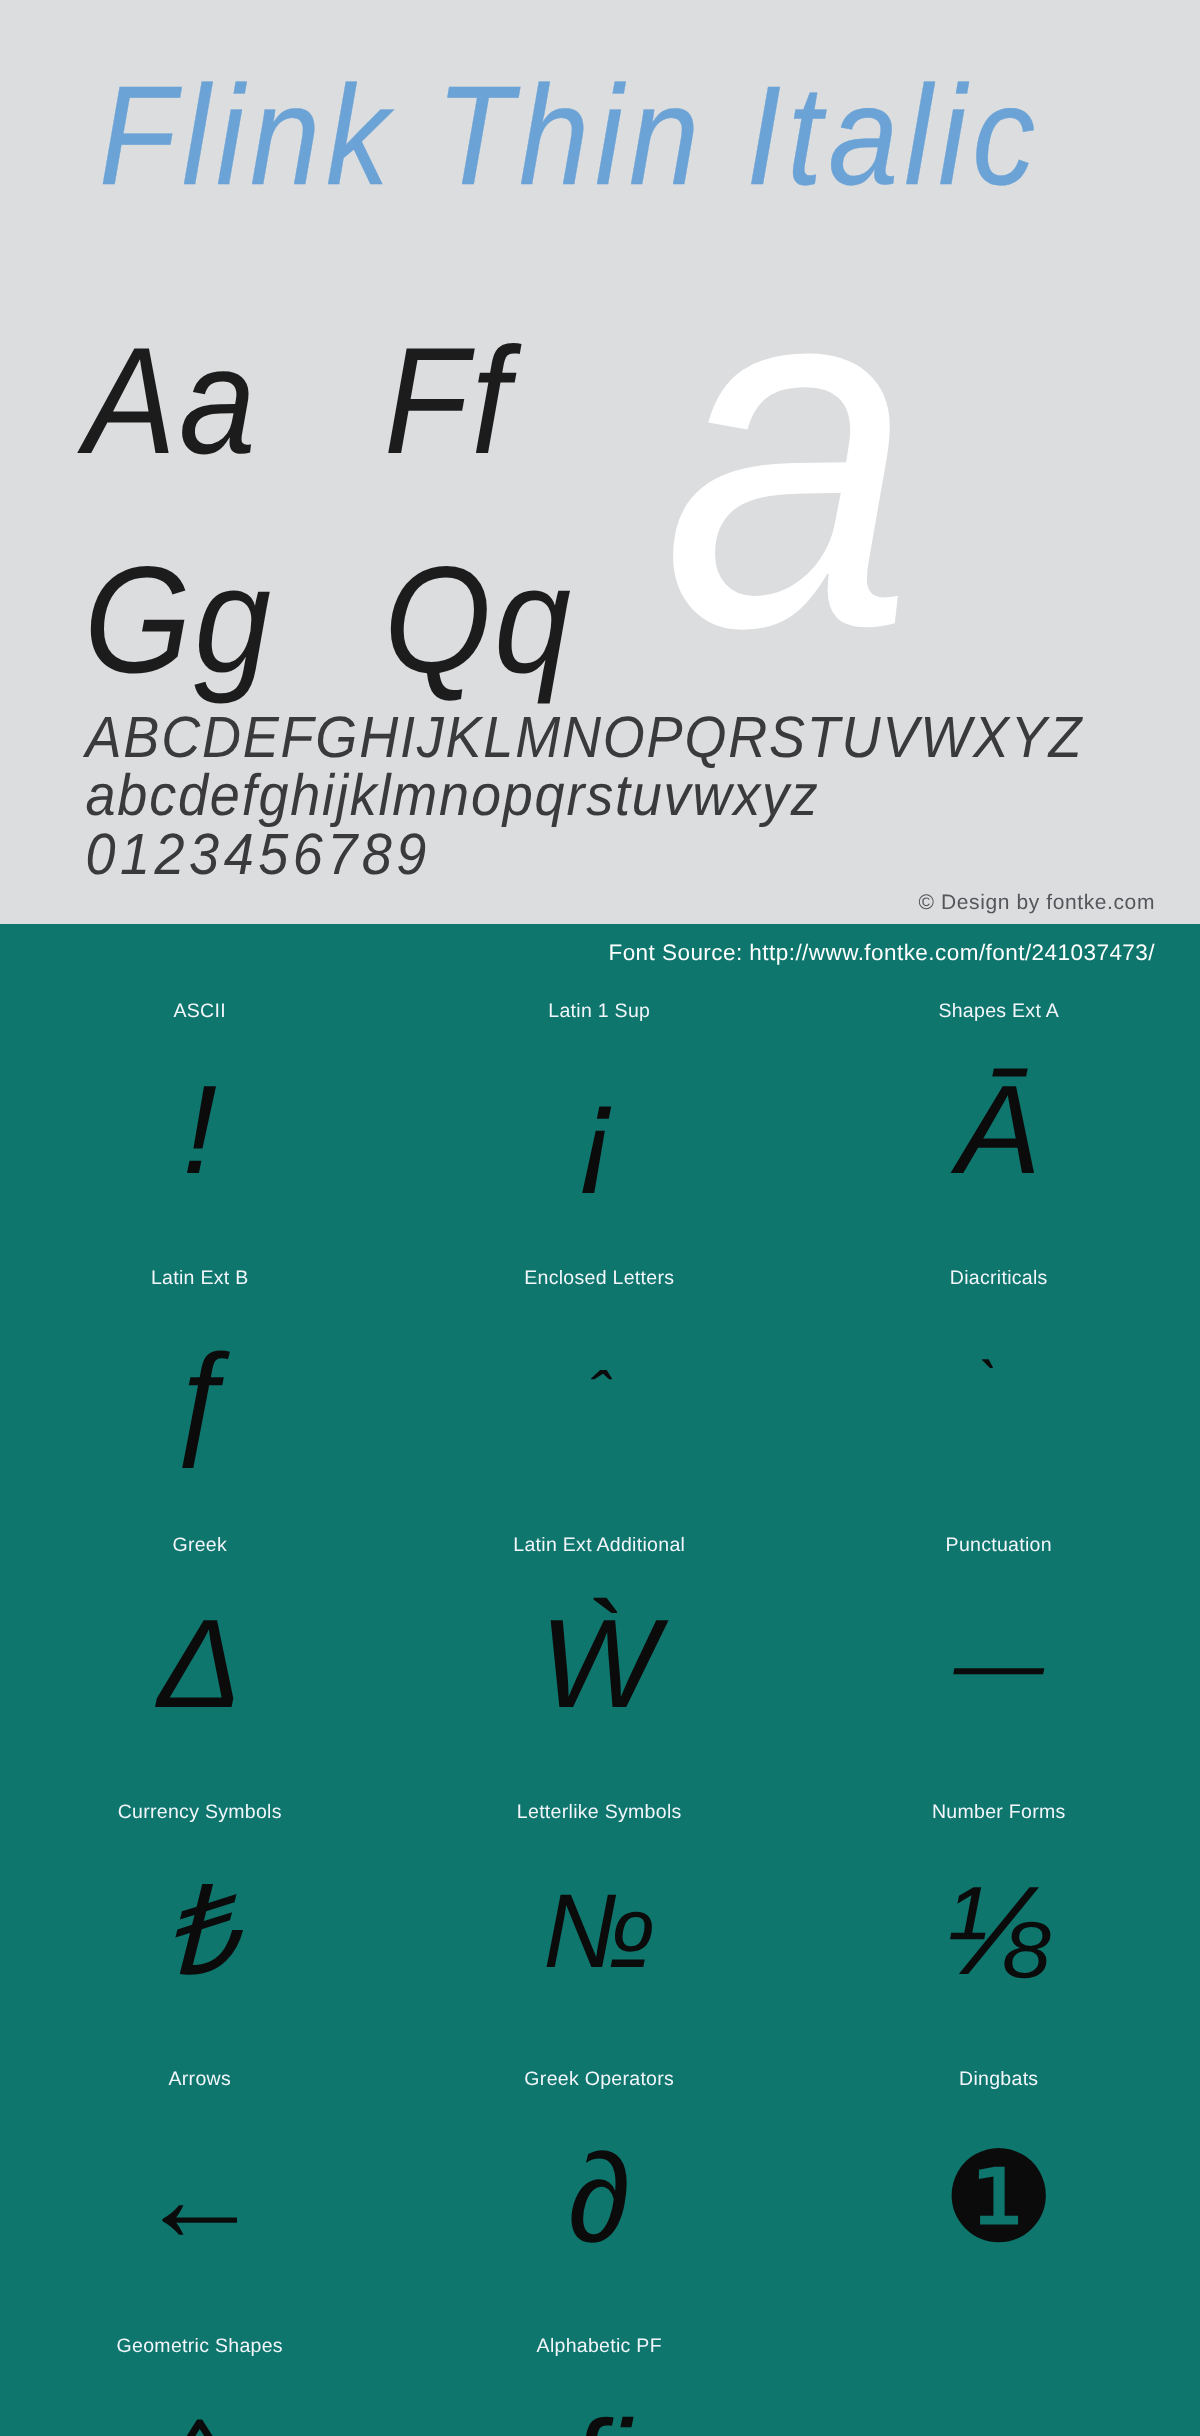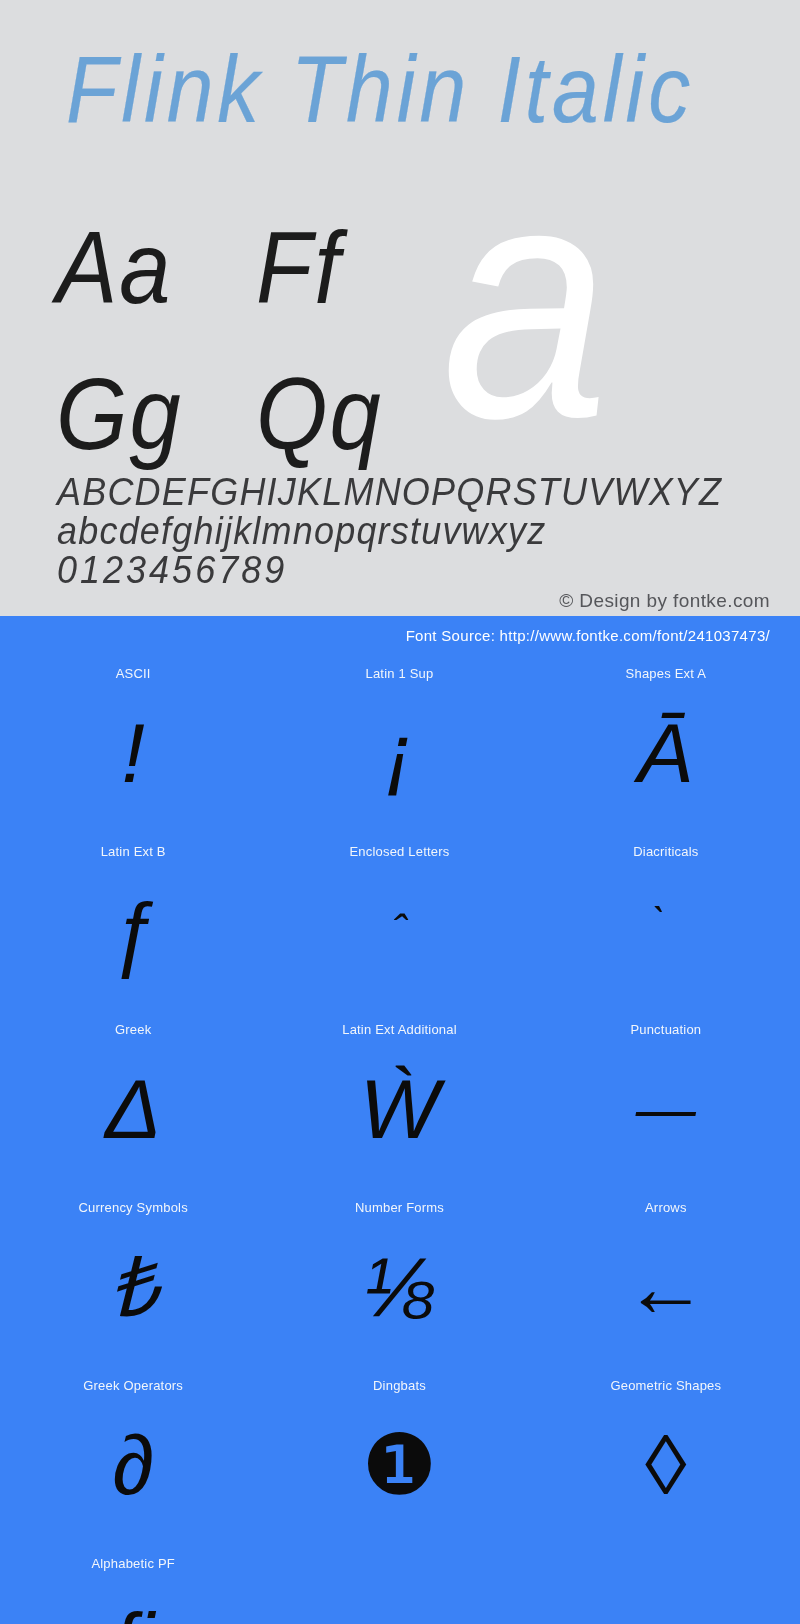--- a/index.html
+++ b/index.html
@@ -104,35 +104,35 @@
     white-space: nowrap;
     transform: scaleY(1.08);
     transform-origin: left top;
   }
   .alphabet-line.digits { letter-spacing: 3px; }
 
   .copyright {
     position: absolute;
     right: 30px;
     top: 592px;
-    font-size: 19px;
+    font-size: 14px;
     line-height: 18px;
     color: #55565a;
     letter-spacing: 0.4px;
     white-space: nowrap;
   }
 
   
   .coverage-panel {
     position: absolute;
     left: 0;
     top: 616px;
     width: 800px;
     height: 1008px;
-    background: #3b82f6;
+    background: #0f766e;
     overflow: hidden;
   }
 
   .font-source {
     position: absolute;
     right: 30px;
     top: 10px;
     font-size: 15px;
     line-height: 20px;
     color: #ffffff;
@@ -258,20 +258,24 @@
         </div>
         <div class="coverage-cell">
           <div class="coverage-label">Punctuation</div>
           <div class="coverage-glyph small">—</div>
         </div>
         <div class="coverage-cell">
           <div class="coverage-label">Currency Symbols</div>
           <div class="coverage-glyph ">₺</div>
         </div>
         <div class="coverage-cell">
+          <div class="coverage-label">Letterlike Symbols</div>
+          <div class="coverage-glyph wide">№</div>
+        </div>
+        <div class="coverage-cell">
           <div class="coverage-label">Number Forms</div>
           <div class="coverage-glyph ">⅛</div>
         </div>
         <div class="coverage-cell">
           <div class="coverage-label">Arrows</div>
           <div class="coverage-glyph upright">←</div>
         </div>
         <div class="coverage-cell">
           <div class="coverage-label">Greek Operators</div>
           <div class="coverage-glyph ">∂</div>

